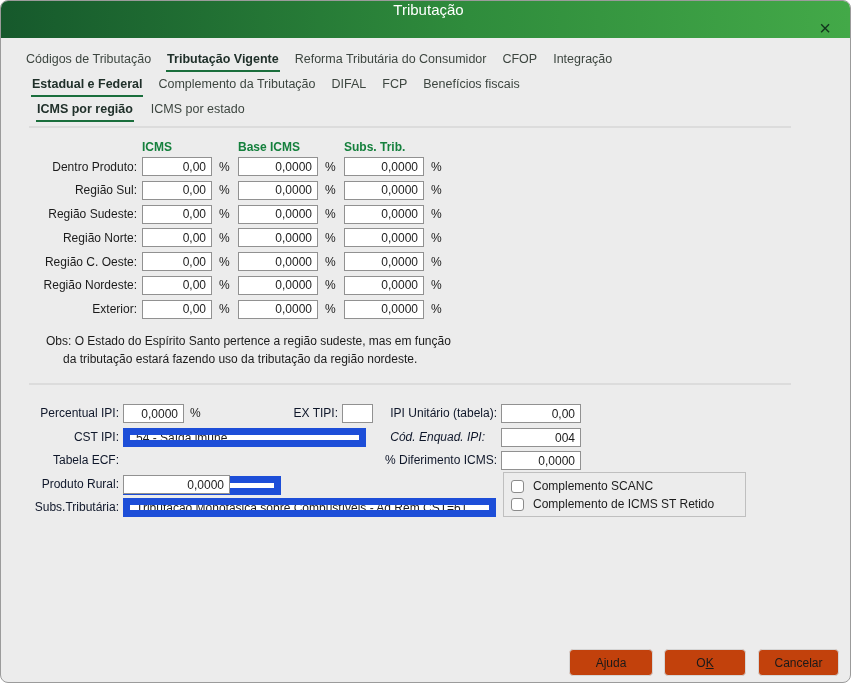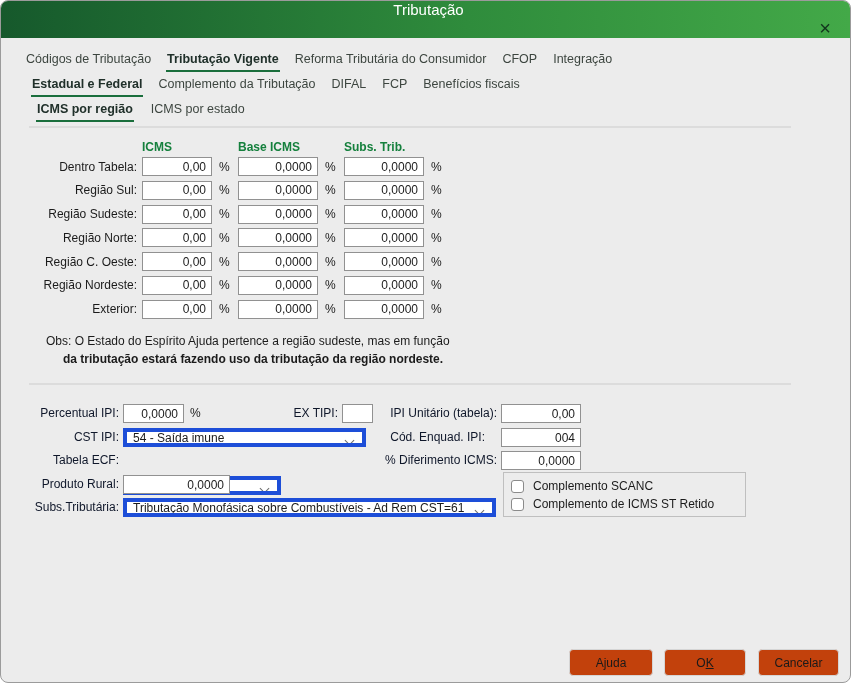--- a/index.html
+++ b/index.html
@@ -34,28 +34,28 @@
   .grid-header .h2{width:106px;}
   .grid-rows{position:absolute;left:28px;top:156px;}
   .grid-row{display:flex;align-items:center;height:19px;margin-bottom:4.8px;font-size:12px;}
   .grid-label{width:108px;text-align:right;margin-right:5px;}
   .gi{height:19px;border:1px solid #919191;background:#fff;font:12px "Liberation Sans","DejaVu Sans",sans-serif;
       text-align:right;padding:0 5px;outline:none;color:#1b1b1b;}
   .gi1{width:70px;} .gi2{width:80px;} .gi3{width:80px;}
   .pct{width:26px;padding-left:7px;}
   
   .note{position:absolute;left:45px;top:331px;font-size:12px;line-height:18px;color:#1b1b1b;}
-  .note .l2{padding-left:17px;font-weight:bold;}
+  .note .l2{padding-left:17px;}
   
   .flabel{position:absolute;height:19px;line-height:19px;font-size:12px;text-align:right;color:#0f172a;white-space:nowrap;}
   .fi{position:absolute;height:19px;border:1px solid #919191;background:#fff;
       font:12px "Liberation Sans","DejaVu Sans",sans-serif;padding:0 5px;outline:none;color:#1b1b1b;}
   .num{text-align:right;}
   .fsuffix{position:absolute;height:19px;line-height:19px;font-size:12px;}
-  .select{position:absolute;height:19px;border:4px solid #1d4ed8;background:#fff;
+  .select{position:absolute;height:19px;border:7px solid #1d4ed8;background:#fff;
       display:flex;align-items:center;padding:0 22px 0 6px;font-size:12px;cursor:default;white-space:nowrap;overflow:hidden;text-align:center;}
   .chev{position:absolute;right:9px;top:4.5px;width:7px;height:7px;
       border-right:1.5px solid #6a6a6a;border-bottom:1.5px solid #6a6a6a;transform:rotate(45deg);}
   .groupbox{position:absolute;left:502px;top:471px;width:243px;height:45px;border:1px solid #bfbfbf;background:#ececec;}
   .cbrow{position:absolute;left:7px;display:flex;align-items:center;height:16px;font-size:12px;white-space:nowrap;}
   .cbrow1{top:5px;} .cbrow2{top:23px;}
   .cb{width:13px;height:13px;border:1px solid #8b8b8b;border-radius:3px;background:#fff;margin-right:9px;cursor:default;}
   
   .btn{position:absolute;top:648px;height:27px;background:#c2410c;border:1px solid #d5d5d5;border-radius:4px;
       font-size:12px;color:#1a1a1a;display:flex;align-items:center;justify-content:center;cursor:default;
@@ -100,21 +100,21 @@
 
   <div class="grid-header">
     <span class="sp"></span>
     <span class="h1">ICMS</span>
     <span class="h2">Base ICMS</span>
     <span class="h3">Subs. Trib.</span>
   </div>
 
   <div class="grid-rows">
     <div class="grid-row">
-      <span class="grid-label">Dentro Tabela:</span>
+      <span class="grid-label">Dentro Produto:</span>
       <input class="gi gi1" value="0,00" style="">
       <span class="pct">%</span>
       <input class="gi gi2" value="0,0000" style="">
       <span class="pct">%</span>
       <input class="gi gi3" value="0,0000" style="">
       <span class="pct">%</span>
     </div>
     <div class="grid-row">
       <span class="grid-label">Região Sul:</span>
       <input class="gi gi1" value="0,00" style="">
@@ -165,21 +165,21 @@
       <input class="gi gi1" value="0,00" style="">
       <span class="pct">%</span>
       <input class="gi gi2" value="0,0000" style="">
       <span class="pct">%</span>
       <input class="gi gi3" value="0,0000" style="">
       <span class="pct">%</span>
     </div>
   </div>
 
   <div class="note">
-    <div>Obs: O Estado do Espírito Ajuda pertence a região sudeste, mas em função</div>
+    <div>Obs: O Estado do Espírito Santo pertence a região sudeste, mas em função</div>
     <div class="l2">da tributação estará fazendo uso da tributação da região nordeste.</div>
   </div>
 
   <div class="hr hr-mid"></div>
 
   <span class="flabel" style="left:20px;top:403px;width:98px;">Percentual IPI:</span>
   <input class="fi num" style="left: 122px; top: 403px; width: 61px;" value="0,0000">
   <span class="fsuffix" style="left:189px;top:403px;">%</span>
 
   <span class="flabel" style="left:240px;top:403px;width:97px;">EX TIPI:</span>
@@ -187,21 +187,21 @@
 
   <span class="flabel" style="left:380px;top:403px;width:116px;">IPI Unitário (tabela):</span>
   <input class="fi num" style="left: 500px; top: 403px; width: 80px;" value="0,00">
 
   <span class="flabel" style="left:20px;top:427px;width:98px;">CST IPI:</span>
   <div class="select" style="left:122px;top:427px;width:243px;">
     <span>54 - Saída imune</span>
     <span class="chev"></span>
   </div>
 
-  <span class="flabel" style="left:368px;top:427px;width:116px;">Cód. Enquad. IPI:</span>
+  <span class="flabel" style="left:368px;top:427px;width:116px;font-style:italic;">Cód. Enquad. IPI:</span>
   <input class="fi" style="left: 500px; top: 427px; width: 80px; text-align: right;" value="004">
 
   <span class="flabel" style="left:20px;top:450px;width:98px;">Tabela ECF:</span>
   <div class="select" style="left:122px;top:475px;width:158px;">
     <span>Tabela 00</span>
     <span class="chev"></span>
   </div>
 
   <span class="flabel" style="left:360px;top:450px;width:136px;">% Diferimento ICMS:</span>
   <input class="fi num" style="left: 500px; top: 450px; width: 80px;" value="0,0000">

